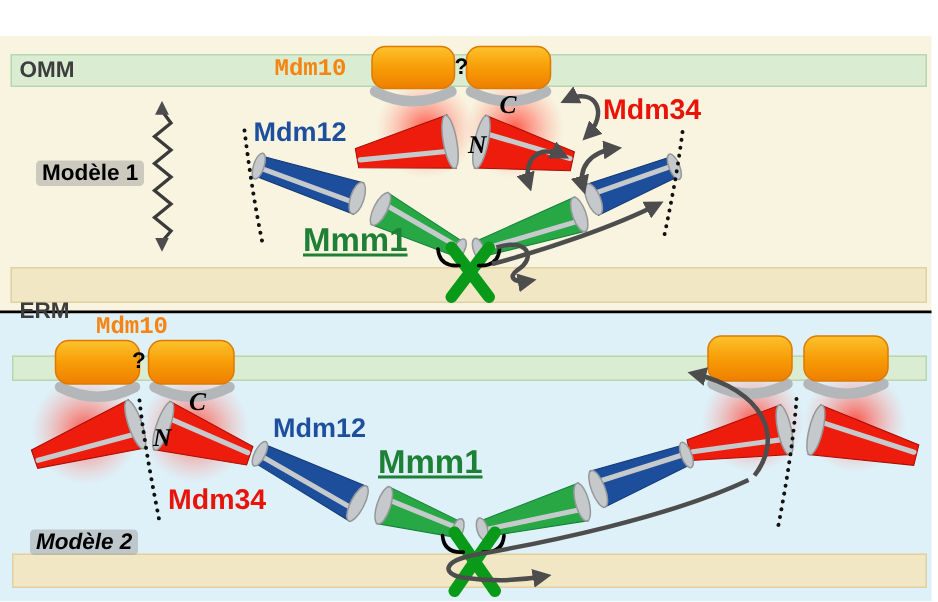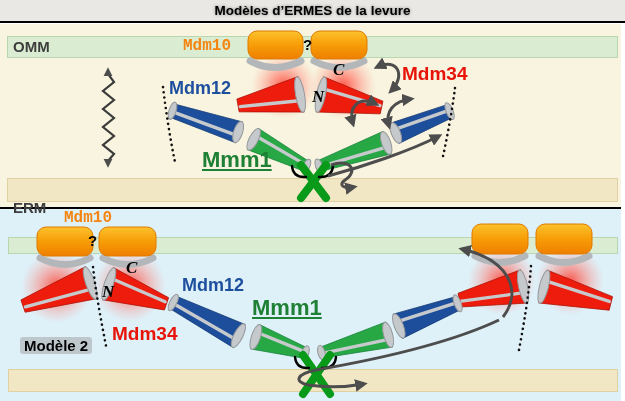--- a/index.html
+++ b/index.html
@@ -37,23 +37,20 @@
   .zig{stroke:#3a3a3a;stroke-width:2.2;fill:none;}
   .dots{stroke:#111;stroke-width:2.6;fill:none;stroke-linecap:round;stroke-dasharray:0.1 5.2;}
   .anchorX{stroke:#0a9a1a;stroke-width:8;stroke-linecap:round;}
   .clamp{stroke:#000;stroke-width:2.4;fill:none;stroke-linecap:round;}
 </style>
 </head>
 <body>
 
 <div id="fig">
 
-  <div id="titlebar">
-    <span class="t">Modèles d’ERMES de la levure</span>
-  </div>
 
   <div id="panel1" class="panel">
     <div class="band omm" style="left:7px;top:12px;width:611px;height:22px;"></div>
     <div class="band erm" style="left:7px;top:154px;width:611px;height:24px;"></div>
   </div>
 
   <div id="panel2" class="panel">
     <div class="band omm" style="left:8px;top:28px;width:610px;height:17px;"></div>
     <div class="band erm" style="left:8px;top:160px;width:610px;height:23px;"></div>
   </div>
@@ -215,29 +212,30 @@
       <path class="dots" d="M 93,267 C 96,294 101,320 106,346"></path>
       <path class="dots" d="M 531,266 C 529,294 524,324 518,355"></path>
 
       <path class="arrow" marker-end="url(#ah)" d="M 503,317 C 523,291 509,260 462,249"></path>
       <path class="arrow" marker-end="url(#ah)" d="M 499,320 C 446,345 362,362 316,370 C 296,374 294,382 308,385 C 329,388 347,387 364,384"></path>
     </g>
   </svg>
 
   <span class="lbl mem-lbl" style="left:13px;top:39px;">OMM</span>
   <span class="lbl mem-lbl" style="left:13px;top:182px;margin-top:18px;">ERM</span>
+  <span class="lbl model-lbl" style="left:24px;top:107px;">Modèle 1</span>
   <span class="lbl orange" style="left:183px;top:38px;">Mdm10</span>
   <span class="lbl q" style="left:303px;top:37px;">?</span>
   <span class="lbl blue-t" style="left:169px;top:79px;">Mdm12</span>
   <span class="lbl red-t" style="left:402px;top:64px;">Mdm34</span>
   <span class="lbl green-t" style="left:202px;top:149px;">Mmm1</span>
   <span class="lbl term" style="left:333px;top:61px;">C</span>
   <span class="lbl term" style="left:312px;top:88px;">N</span>
 
-  <span class="lbl model-lbl" style="left:20px;top:337px;">Modèle 2</span>
+  <span class="lbl model-lbl" style="left:20px;top:353px;font-style:italic;">Modèle 2</span>
   <span class="lbl orange" style="left:64px;top:210px;">Mdm10</span>
   <span class="lbl q" style="left:88px;top:233px;">?</span>
   <span class="lbl term" style="left:126px;top:259px;">C</span>
   <span class="lbl term" style="left:102px;top:283px;">N</span>
   <span class="lbl red-t" style="left:112px;top:324px;">Mdm34</span>
   <span class="lbl blue-t" style="left:182px;top:276px;">Mdm12</span>
   <span class="lbl green-t" style="left:252px;top:297px;">Mmm1</span>
 </div>
 
 </body></html>

